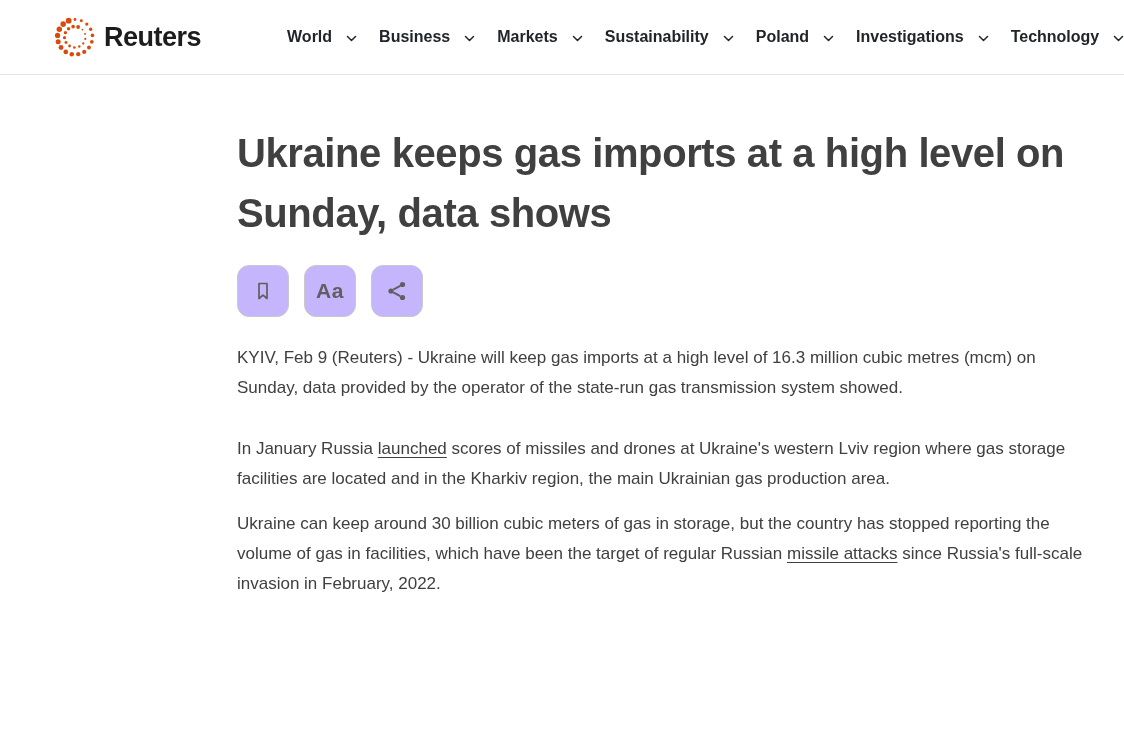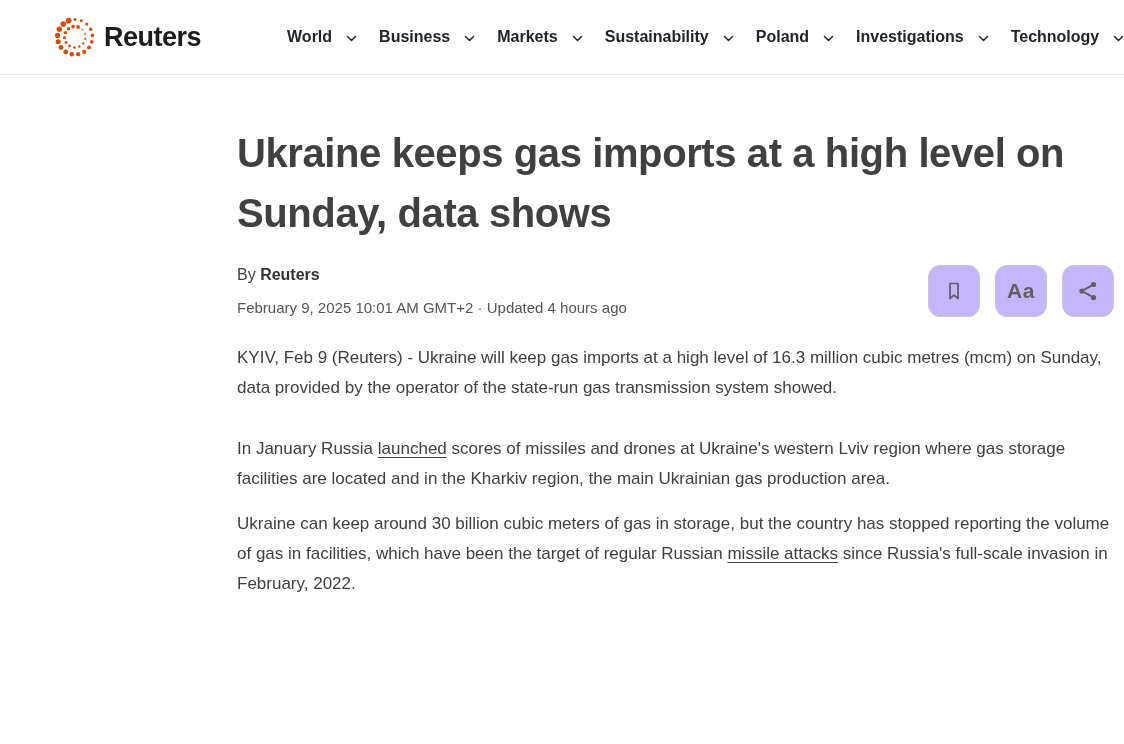--- a/index.html
+++ b/index.html
@@ -55,21 +55,21 @@
 2a;
     color: #21252a;
     cursor: pointer;
     flex: 0 0 auto;
   }
   .nav-item svg { display: block; margin-top: 2px; }
 
   
   .article-wrap {
     padding-left: 237px;
-    padding-right: 10px;
+    padding-right: 26px;
     width: 1124px;
     margin-top: 48px;
   }
   .headline {
     margin-top: 36px;
     max-width: 880px;
     font-size: 40px;
     line-height: 60px;
     font-weight: 700;
     letter-spacing: -0.4px;
@@ -227,27 +227,20 @@
         <span>Investigations</span>
       </div>
     </nav>
 </header>
 
 <main class="article-wrap">
   <article>
     <h1 class="headline">Ukraine keeps gas imports at a high level on Sunday, data shows</h1>
 
     <div class="meta-row">
-      <div class="meta-left">
-        <div class="byline">
-          <span>By</span>
-          <a class="author">Reuters</a>
-        </div>
-        <div class="dateline">February 9, 2025 10:01 AM GMT+2 · Updated 4 hours ago</div>
-      </div>
 
       <div class="actions">
         <button class="action-btn" aria-label="Save">
           <svg width="24" height="24" viewBox="0 0 24 24">
             <path d="M8 4.5h8v15l-4-3.4-4 3.4z" fill="none" stroke="currentColor" stroke-width="1.7" stroke-linejoin="round"></path>
           </svg>
         </button>
         <button class="action-btn" aria-label="Text size">
           <span class="aa-label">Aa</span>
         </button>

